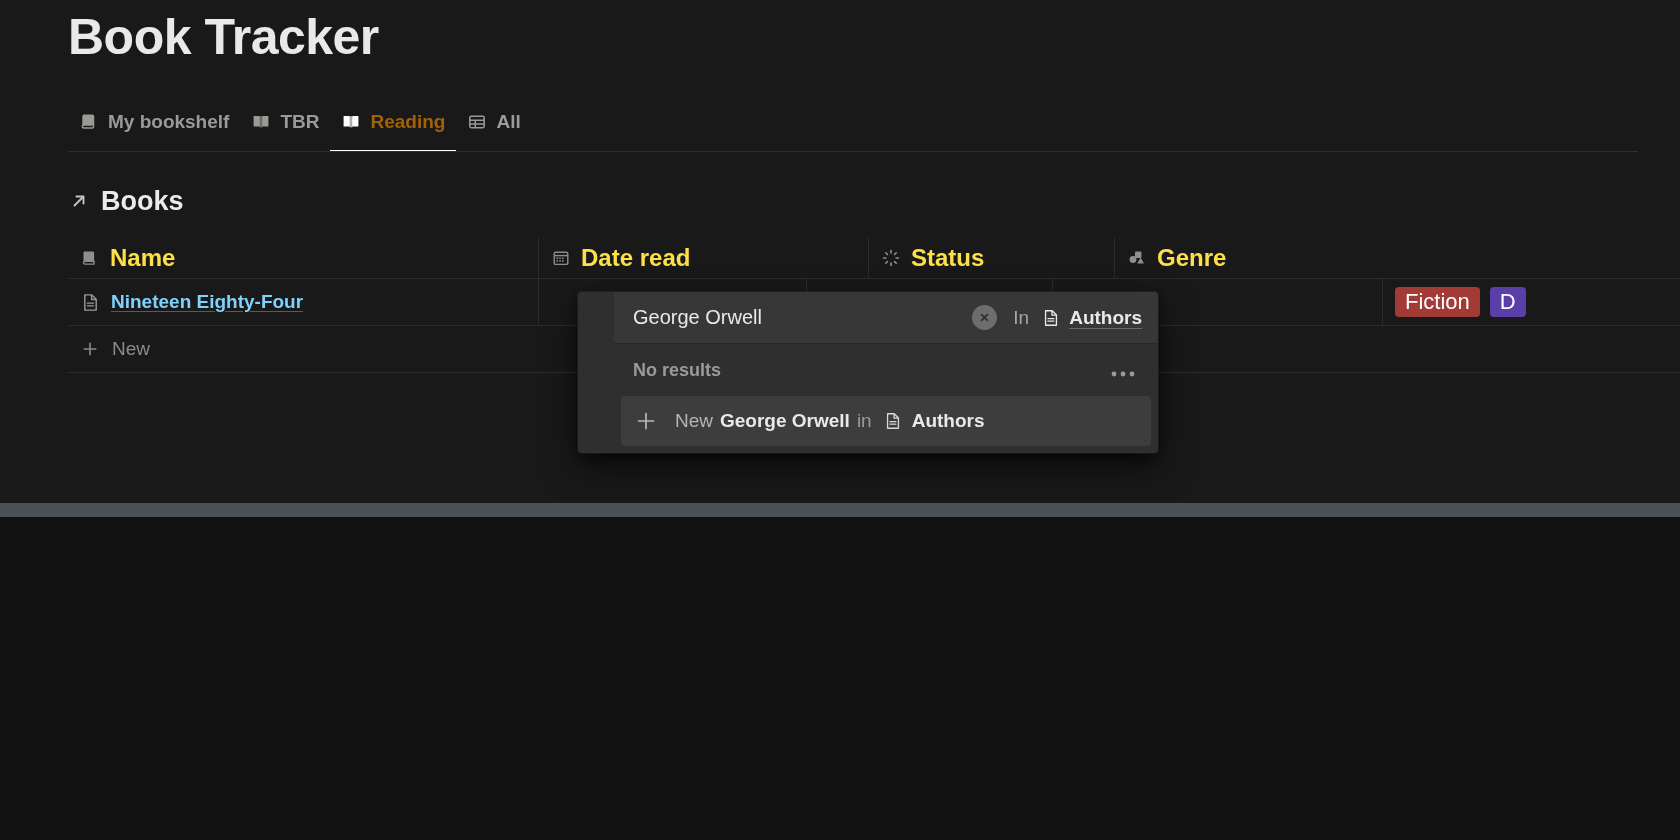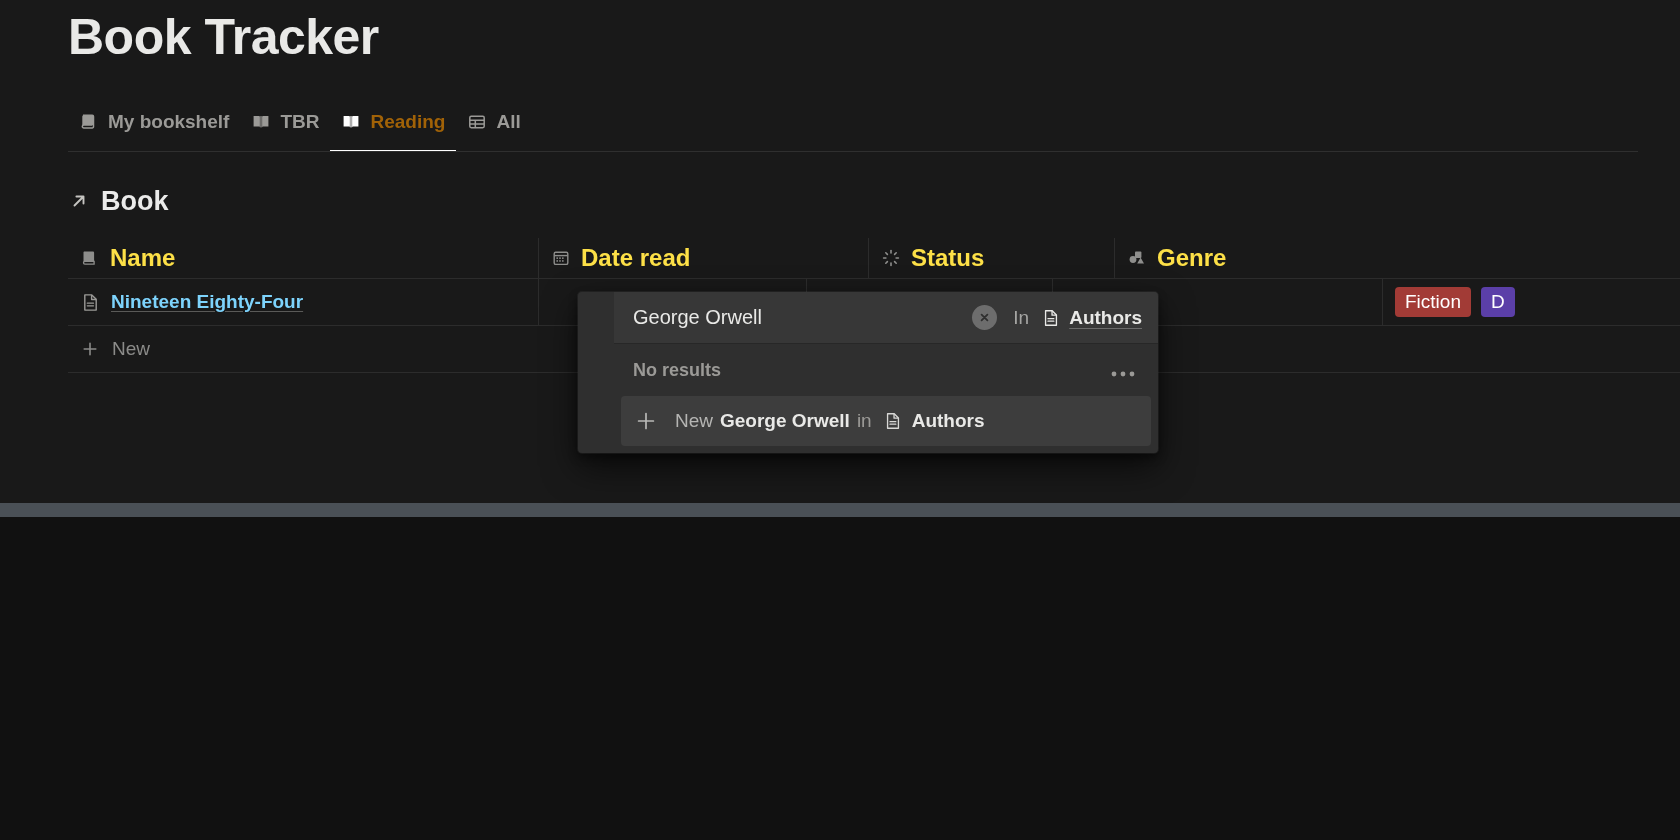--- a/index.html
+++ b/index.html
@@ -181,21 +181,21 @@
     color: #9b9a97;
     flex: 0 0 auto;
   }
 
   .tag {
     display: inline-flex;
     align-items: center;
     height: 30px;
     padding: 0 10px;
     border-radius: 4px;
-    font-size: 19px;
+    font-size: 22px;
     color: #ffffff;
     font-weight: 400;
     flex: 0 0 auto;
   }
 
   .newrow {
     display: flex;
     align-items: center;
     gap: 12px;
     height: 46px;
@@ -414,21 +414,21 @@
 
     </div>
     <div class="tabbar-rule"></div>
 
     <div class="db-heading">
       <span class="db-arrow">
         <svg width="22" height="22" viewBox="0 0 22 22" fill="none">
           <path d="M6.5 15.5 15.5 6.5M15.5 6.5H8.4M15.5 6.5v7.1" stroke="#c5c4c1" stroke-width="1.9" stroke-linecap="round" stroke-linejoin="round"></path>
         </svg>
       </span>
-      <span class="db-title">Book</span>
+      <span class="db-title">Books</span>
     </div>
 
     <div class="table">
 
       <div class="trow header">
 
         <div class="tcell c-name">
           <span class="th-icon">
             <svg width="20" height="20" viewBox="0 0 20 20" fill="none">
               <path d="M4 3.6h9a1.1 1.1 0 0 1 1.1 1.1v8.6H4.9a1.4 1.4 0 0 0-1.4 1.4V5A1.4 1.4 0 0 1 4 3.6Z" fill="#8e8e8c"></path>

